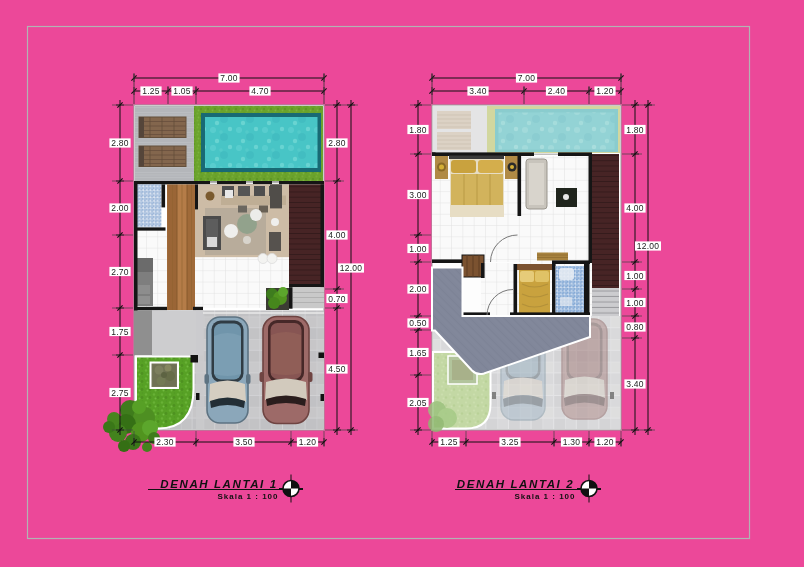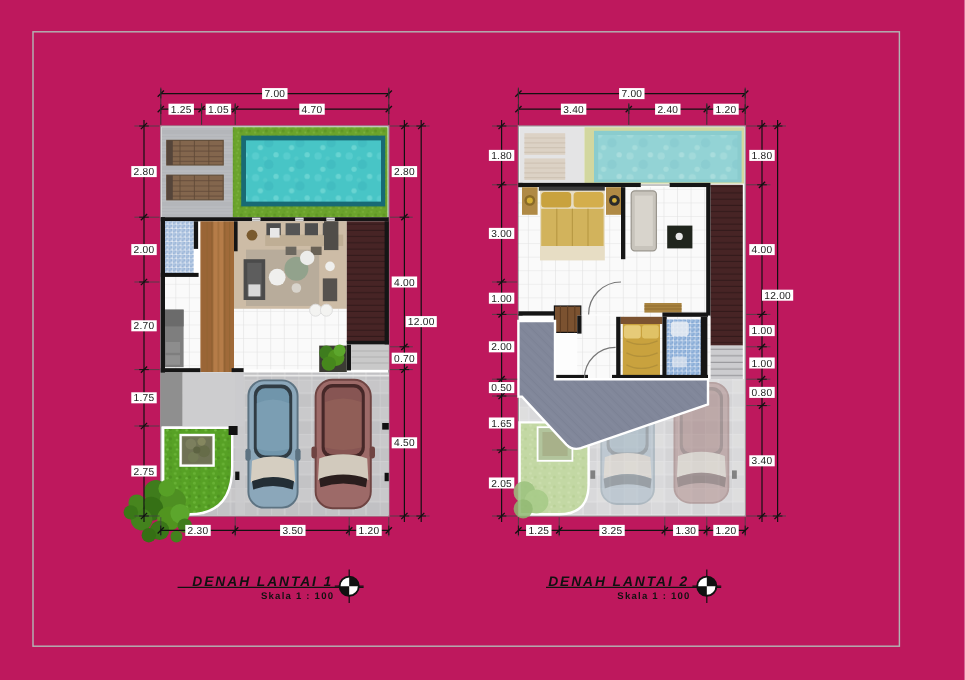--- a/index.html
+++ b/index.html
@@ -1,16 +1,16 @@
 <!DOCTYPE html>
 <html><head>
 <meta charset="utf-8">
 <style>
   html,body{margin:0;padding:0;background:#fff;}
-  #page{position:relative;width:804px;height:567px;background:#be185d;overflow:hidden;
+  #page{position:relative;width:804px;height:567px;background:#ec4899;overflow:hidden;
         font-family:"Liberation Sans", sans-serif;}
   svg{position:absolute;left:0;top:0;}
 </style>
 </head>
 <body>
 <div id="page">
 <svg width="804" height="567" viewBox="0 0 804 567">
 <defs>
   <pattern id="gridW" width="11.3" height="11.3" patternUnits="userSpaceOnUse">
     <rect width="11.3" height="11.3" fill="#fafafa"></rect>

